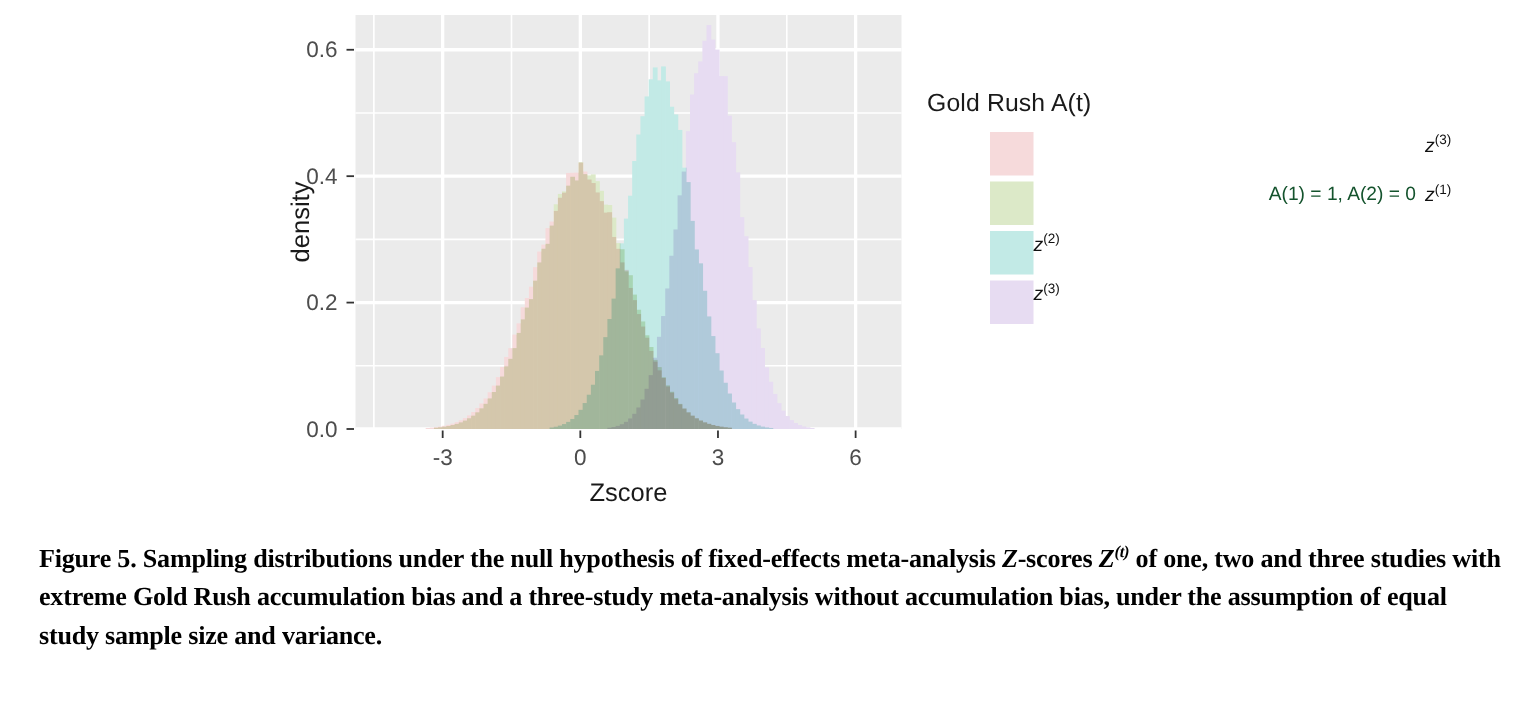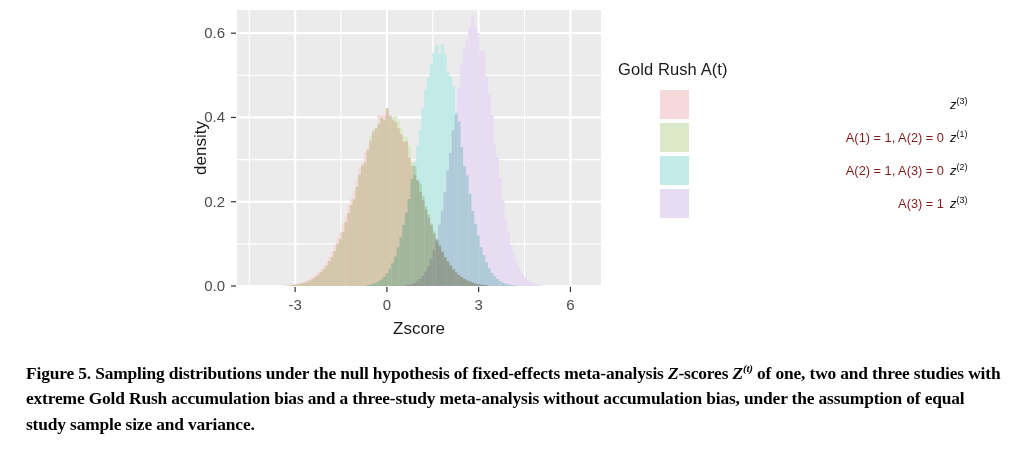--- a/index.html
+++ b/index.html
@@ -28,37 +28,37 @@
   }
   #legend-title {
     font-size: 16.5px;
     color: #1a1a1a;
     letter-spacing: .1px;
     margin: 0 0 9px 2px;
     white-space: nowrap;
   }
   .legend-row {
     display: flex;
-    align-items: center;
+    align-items: flex-start;
     height: 33px;
     padding-left: 44px;
   }
   .legend-swatch {
     width: 29px; height: 29px;
     flex: 0 0 29px;
     border: 0;
   }
   .legend-text {
     display: flex;
     align-items: baseline;
     justify-content: flex-end;
     flex: 1 1 auto;
     padding-right: 6px;
     font-size: 12.8px;
-    color: #7f1d1d;
+    color: #14532d;
     white-space: nowrap;
   }
   .legend-key {
     width: 46px;
     flex: 0 0 46px;
     font-size: 13px;
     color: #111;
     white-space: nowrap;
     text-align: left;
     font-style: normal;
@@ -414,26 +414,24 @@
             <span class="legend-text"></span>
             <span class="legend-key"><span class="zv">z</span><sup>(3)</sup></span>
           </div>
           <div class="legend-row">
             <span class="legend-swatch" style="background: rgb(220, 233, 200);"></span>
             <span class="legend-text">A(1) = 1, A(2) = 0</span>
             <span class="legend-key"><span class="zv">z</span><sup>(1)</sup></span>
           </div>
           <div class="legend-row">
             <span class="legend-swatch" style="background: rgb(194, 234, 230);"></span>
-            <span class="legend-text">A(2) = 1, A(3) = 0</span>
             <span class="legend-key"><span class="zv">z</span><sup>(2)</sup></span>
           </div>
           <div class="legend-row">
             <span class="legend-swatch" style="background: rgb(231, 220, 242);"></span>
-            <span class="legend-text">A(3) = 1</span>
             <span class="legend-key"><span class="zv">z</span><sup>(3)</sup></span>
           </div>
         </div>
     </div>
   </div>
 
   <div id="caption"><span>Figure 5.</span><span> Sampling distributions under the null hypothesis of fixed-effects meta-analysis </span><span class="zt">Z</span><span>-</span><span>scores </span><span class="zt">Z<sup>(t)</sup></span><span> of one, two and three studies with extreme </span><span class="it">Gold Rush</span><span> accumulation bias and a three-study meta-analysis without accumulation bias, under the assumption of equal study sample size and variance.</span></div>
 
 </div>
 

